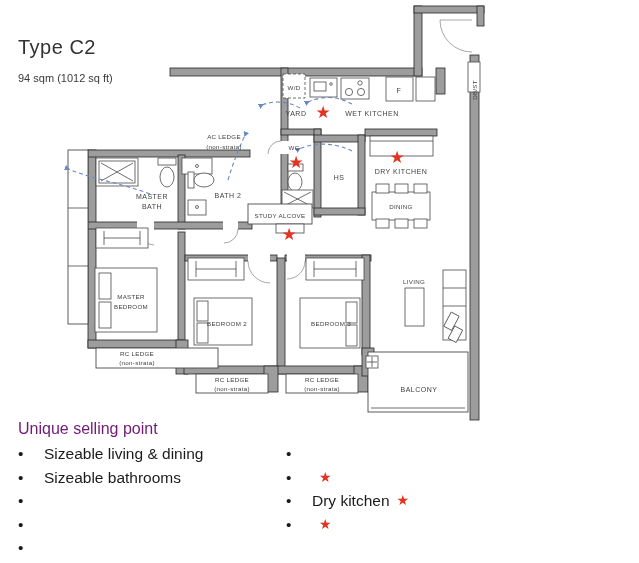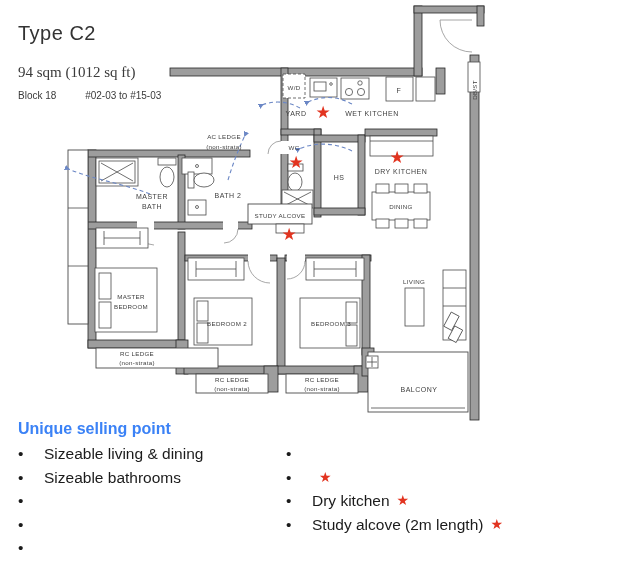--- a/index.html
+++ b/index.html
@@ -1,63 +1,59 @@
 <!DOCTYPE html>
 <html><head>
 <meta charset="utf-8">
 <style>
   html,body{margin:0;padding:0;background:#fff;}
   #page{position:relative;width:639px;height:563px;background:#ffffff;
         font-family:"Liberation Sans", sans-serif;overflow:hidden;}
 
   
-  #titleblock{position:absolute;left:18px;top:22px;color:#2e2e2e;}
+  #titleblock{position:absolute;left:18px;top:36px;color:#2e2e2e;}
   #type-title{font-size:20px;letter-spacing:.5px;color:#333;}
-  #area-line{font-size:15px;margin-top:19px;color:#3a3a3a;font-family:Liberation Serif, serif;}
+  #area-line{font-size:11px;margin-top:13px;color:#3a3a3a;}
   #block-line{font-size:10px;margin-top:9px;color:#3a3a3a;}
   #block-line .units{margin-left:26px;}
 
   
   svg{position:absolute;left:0;top:0;}
   .wall{fill:#9d9d9d;stroke:#262626;stroke-width:.8;}
   .gap{fill:#ffffff;stroke:none;}
   .thin{fill:#ffffff;stroke:#4a4a4a;stroke-width:.9;}
   .fx{fill:#ffffff;stroke:#4a4a4a;stroke-width:.8;}
   .fxl{stroke:#4a4a4a;stroke-width:.8;fill:none;}
   .lbl{font-size:7px;fill:#3e3e3e;letter-spacing:.5px;text-anchor:middle;
        font-family:"Liberation Sans",sans-serif;}
   .lbl-s{font-size:6.2px;fill:#3e3e3e;letter-spacing:.3px;text-anchor:middle;
        font-family:"Liberation Sans",sans-serif;}
   .arc{fill:none;stroke:#909090;stroke-width:.8;}
   .vent{fill:none;stroke:#6b87c5;stroke-width:1.1;stroke-dasharray:4 3;}
   .star{text-anchor:middle;font-size:17px;font-family:"DejaVu Sans",sans-serif;}
 
   
   #usp{position:absolute;left:18px;top:420px;width:615px;color:#1b1b1b;}
-  #usp-title{font-size:16px;font-weight:bold;color:#3b82f6;}
+  #usp-title{font-size:16px;font-weight:normal;color:#701a75;}
   #usp-cols{display:flex;flex-direction:row;margin-top:4px;}
   #usp-left{width:268px;flex:none;}
   #usp-right{flex:1;}
   ul.pts{list-style:none;margin:0;padding:0;}
   ul.pts li{display:flex;font-size:15.5px;line-height:23.6px;}
   ul.pts .bullet{width:26px;flex:none;}
   ul.pts .star-mark{color:#e23420;margin-left:7px;font-size:14px;}
 </style>
 </head>
 <body>
 
 <div id="page">
 
   <div id="titleblock">
     <div id="type-title">Type C2</div>
     <div id="area-line">94 sqm (1012 sq ft)</div>
-    <div id="block-line">
-      <span>Block 18</span>
-      <span class="units">#02-03 to #15-03</span>
-    </div>
   </div>
 
   <svg width="639" height="448" viewBox="0 0 639 448">
 
     <g>
       <rect class="wall" x="170" y="68" width="252" height="8"></rect>
       <rect class="wall" x="414" y="6" width="8" height="70"></rect>
       <rect class="wall" x="414" y="6" width="70" height="7"></rect>
       <rect class="wall" x="477" y="6" width="7" height="20"></rect>
       <rect class="wall" x="470" y="55" width="9" height="365"></rect>
@@ -277,19 +273,18 @@
           <span class="bullet">•</span>
           <span class="star-mark">★</span>
         </li>
         <li>
           <span class="bullet">•</span>
           <span>Dry kitchen</span>
           <span class="star-mark">★</span>
         </li>
         <li>
           <span class="bullet">•</span>
-          <span>Study alcove (2m length)</span>
           <span class="star-mark">★</span>
         </li>
       </ul>
     </div>
   </div>
 </div>
 
 </body></html>

